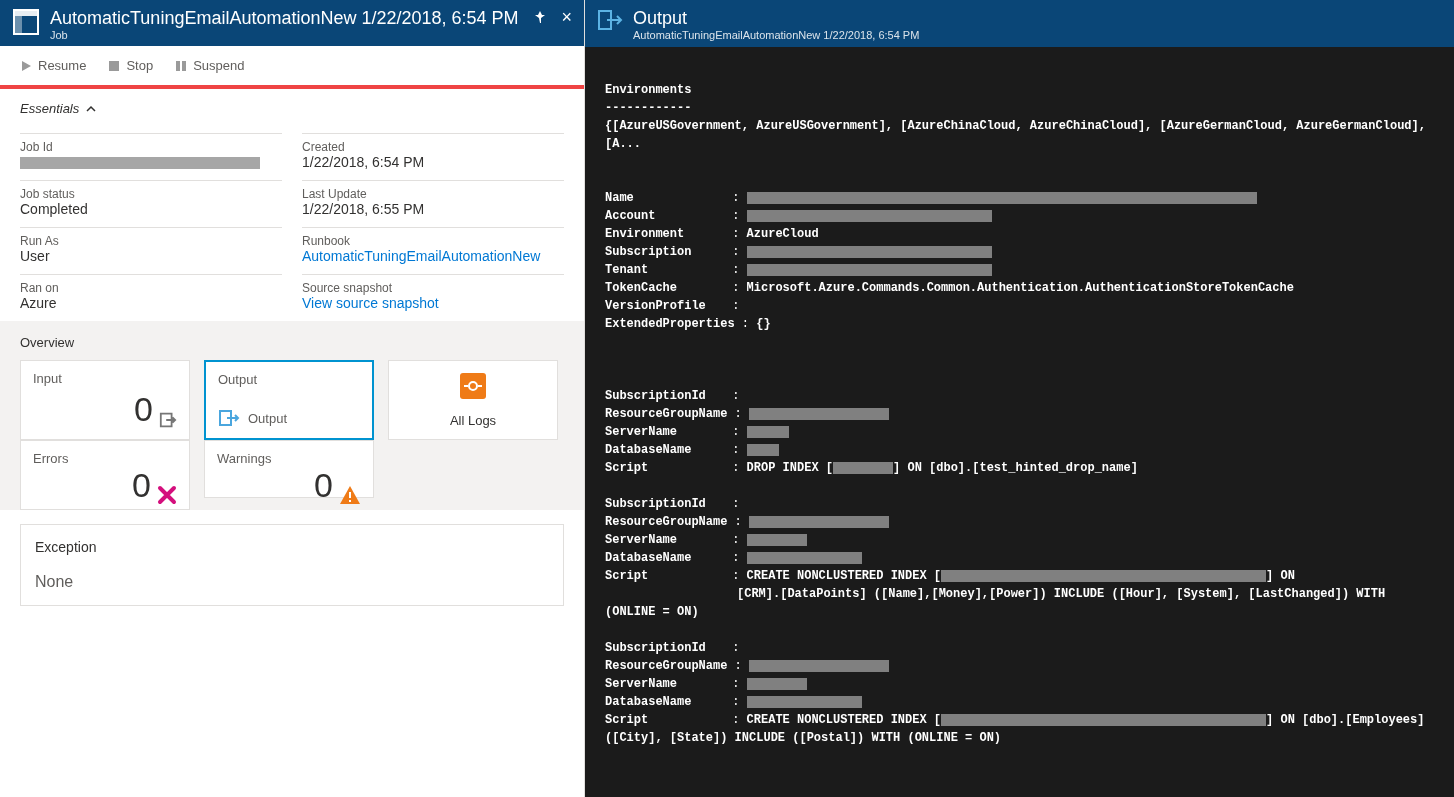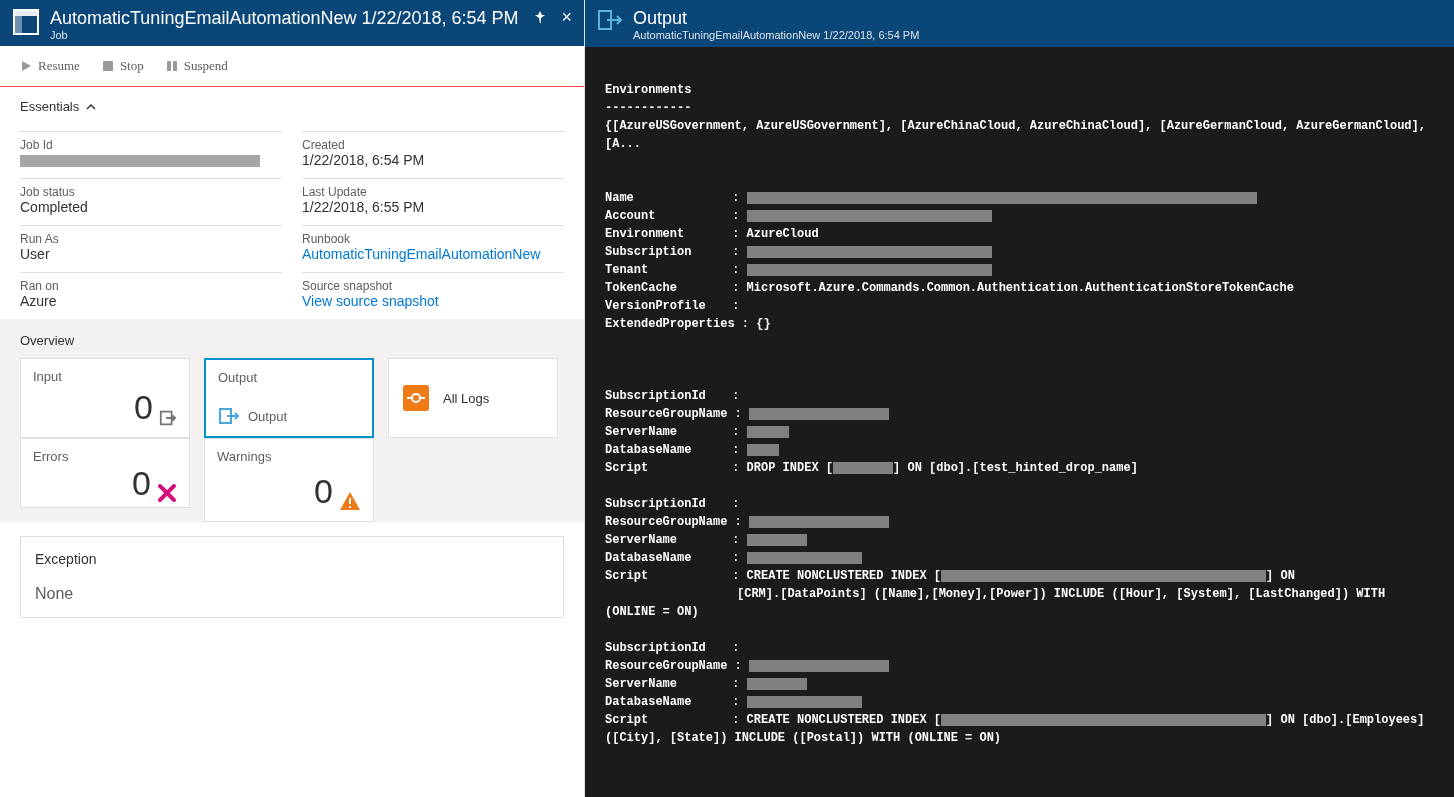--- a/index.html
+++ b/index.html
@@ -5,38 +5,38 @@
 * { margin:0; padding:0; box-sizing:border-box; }
 body { font-family:"Segoe UI", Arial, sans-serif; font-size:13px; color:#323130; display:flex; width:1454px; height:797px; overflow:hidden; background:#f3f2f1; }
 .left-pane { width:585px; display:flex; flex-direction:column; background:#fff; border-right:1px solid #e1dfdd; }
 .header { background:#0a4677; color:#fff; padding:8px 12px; display:flex; align-items:flex-start; gap:10px; height:46px; }
 .header .icon-box { width:28px; height:28px; display:flex; align-items:center; justify-content:center; }
 .header-title-group { flex:1; display:flex; flex-direction:column; }
 .header-title { font-size:18px; font-weight:400; }
 .header-sub { font-size:11px; opacity:.85; }
 .header-actions { display:flex; gap:14px; align-items:flex-start; padding-top:2px; }
 .header-actions span { cursor:pointer; font-size:14px; }
-.toolbar { display:flex; gap:22px; padding:12px 20px; background:#fff; border-bottom:1px solid #ef4444;font-family:Liberation Serif, serif; }
+.toolbar { display:flex; gap:22px; padding:12px 20px; background:#fff; border-bottom:4px solid #ef4444; }
 .tb-btn { display:flex; align-items:center; gap:6px; color:#605e5c; cursor:pointer; font-size:13px; }
-.essentials-toggle { padding:12px 20px; font-weight:400; cursor:pointer; display:flex; align-items:center; gap:6px; background:#fff; }
+.essentials-toggle { padding:12px 20px; font-weight:400; cursor:pointer; display:flex; align-items:center; gap:6px; background:#fff;font-style:italic; }
 .essentials { padding:5px 20px 10px 20px; background:#fff; display:grid; grid-template-columns:1fr 1fr; column-gap:20px; row-gap:10px; }
 .ess-row { border-top:1px solid #e1dfdd; padding-top:6px; }
 .ess-label { font-size:12px; color:#605e5c; }
 .ess-value { font-size:14px; color:#323130; }
 .ess-value.link { color:#0078d4; cursor:pointer; }
 .redact { background:#a6a6a6; display:inline-block; height:12px; width:240px; vertical-align:middle; }
 .section-label { padding:14px 20px 10px 20px; font-size:13px; background:#f3f2f1; }
 .cards { display:flex; gap:14px; padding:0 20px; background:#f3f2f1; flex-wrap:wrap; }
 .card { width:170px; height:80px; background:#fff; border:1px solid #e1dfdd; padding:10px 12px; position:relative; cursor:pointer; display:flex; flex-direction:column; }
 .card.selected { border:2px solid #0093d0; }
 .card-title { font-size:13px; color:#605e5c; }
 .card-body { flex:1; display:flex; align-items:flex-end; justify-content:flex-end; gap:6px; }
 .big-num { font-size:34px; font-weight:400; color:#323130; }
 .card-sub { display:flex; align-items:center; gap:8px; margin-top:6px; font-size:13px; color:#605e5c; }
-.logs-card { display:flex; flex-direction:row; align-items:center; gap:12px;padding-left:12px; }
+.logs-card { display:flex; flex-direction:column; align-items:center; gap:12px;padding-left:12px; }
 .card-icon { width:18px; height:18px; }
 .exception { margin:14px 20px 20px 20px; background:#fff; border:1px solid #e1dfdd; padding:14px; }
 .exception .title { font-size:14px; margin-bottom:18px; }
 .exception .value { font-size:16px; color:#605e5c; }
 .right-pane { flex:1; display:flex; flex-direction:column; background:#1b1b1b; color:#e6e6e6; }
 .right-header { background:#0a4677; color:#fff; padding:8px 12px 6px 12px; display:flex; gap:10px; align-items:flex-start; min-height:46px; }
 .right-header .title { font-size:18px; }
 .right-header .sub { font-size:11px; opacity:.85; }
 .console { flex:1; padding:16px 20px; font-family:Consolas,"Courier New",monospace; font-size:12px; line-height:18px; white-space:pre-wrap; overflow:auto; color:#fff; }
 .console .label { display:inline-block; min-width:120px; font-weight:bold; }
@@ -170,21 +170,21 @@
   <div class="cards" style="">
     <div class="card" style="height:70px;">
       <div class="card-title">Errors</div>
       <div class="card-body">
         <span class="big-num">0</span>
         <svg width="20" height="20" viewBox="0 0 20 20">
             <path d="M3 3 L17 17 M17 3 L3 17" stroke="#d40f7d" stroke-width="4" stroke-linecap="round"></path>
           </svg>
       </div>
     </div>
-    <div class="card" style="height:84px;">
+    <div class="card" style="height:58px;">
       <div class="card-title">Warnings</div>
       <div class="card-body">
         <span class="big-num">0</span>
         <svg width="22" height="20" viewBox="0 0 22 20">
             <path d="M11 1 L21 19 H1 Z" fill="#ef7b17"></path>
             <rect x="10" y="7" width="2" height="6" fill="#fff"></rect>
             <rect x="10" y="15" width="2" height="2" fill="#fff"></rect>
           </svg>
       </div>
     </div>

